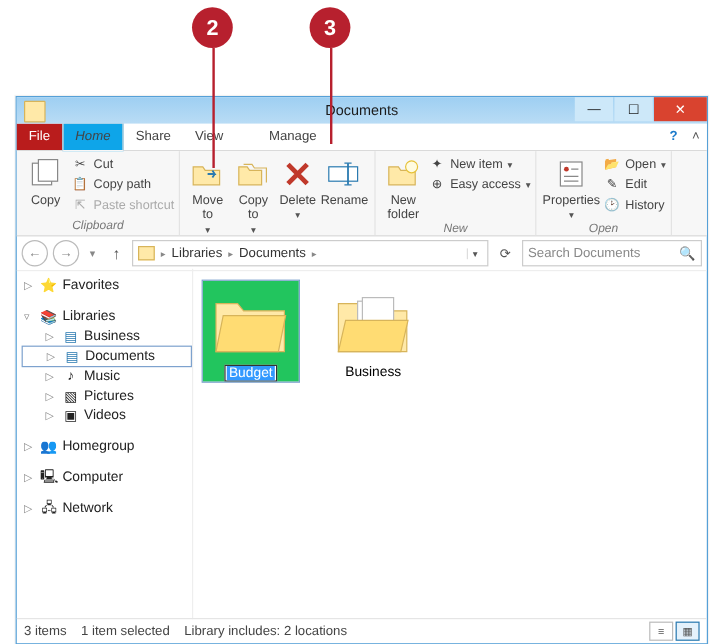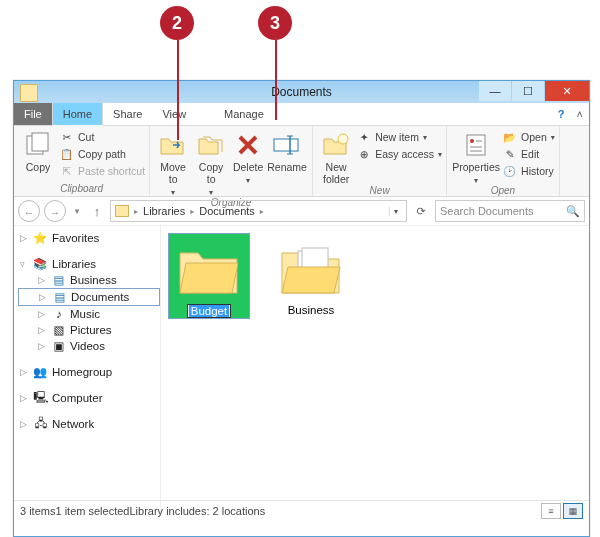--- a/index.html
+++ b/index.html
@@ -116,28 +116,29 @@
   }
   .tab {
     padding: 0 10px;
     height: 22px;
     line-height: 22px;
     font-size: 11px;
     color: #444;
     cursor: default;
   }
   .tab.file {
-    background: #737373;
+    background: #b91c1c;
     color: #fff;
   }
   .tab.active {
-    background: #7dd3fc;
+    background: #0ea5e9;
     border: 1px solid #dadada;
     border-bottom: 1px solid #f7f7f7;
     margin-bottom: -1px;
+    font-style: italic;
   }
   .tab.manage {
     margin-left: 18px;
   }
   .help-btn {
     margin-left: auto;
     padding: 0 6px;
     color: #1979ca;
     font-weight: bold;
     line-height: 22px;
@@ -348,29 +349,29 @@
   .rename-box span {
     background: #3399ff;
     color: #fff;
     padding: 0 2px;
   }
   
   .statusbar {
     position: absolute;
     left: 0;
     right: 0;
-    bottom: 15px;
+    bottom: 0;
     height: 20px;
     border-top: 1px solid #e5e5e5;
     display: flex;
     align-items: center;
     font-size: 11px;
     color: #444;
     padding: 0 6px;
-    gap: 0;
+    gap: 12px;
   }
   .statusbar .views {
     margin-left: auto;
     display: flex;
     gap: 2px;
   }
   .view-btn {
     width: 18px;
     height: 14px;
     border: 1px solid #bbb;
@@ -487,21 +488,20 @@
             <svg width="30" height="20">
                 <rect x="2" y="4" width="24" height="12" fill="#fff" stroke="#2a7ab0"></rect>
                 <line x1="18" y1="1" x2="18" y2="19" stroke="#2a7ab0" stroke-width="1.5"></line>
                 <line x1="15" y1="1" x2="21" y2="1" stroke="#2a7ab0"></line>
                 <line x1="15" y1="19" x2="21" y2="19" stroke="#2a7ab0"></line>
               </svg>
           </div>
           <div>Rename</div>
         </div>
       </div>
-      <div class="group-label">Organize</div>
     </div>
 
     <div class="group">
       <div class="group-body">
         <div class="big-btn" style="width:38px;">
           <div class="icon">
             <svg width="28" height="24">
                 <path d="M2 6h8l2 3h12v12H2z" fill="#ffe9a8" stroke="#d7b45a"></path>
                 <circle cx="21" cy="6" r="5" fill="#fffbe0" stroke="#e6c23a"></circle>
               </svg>

